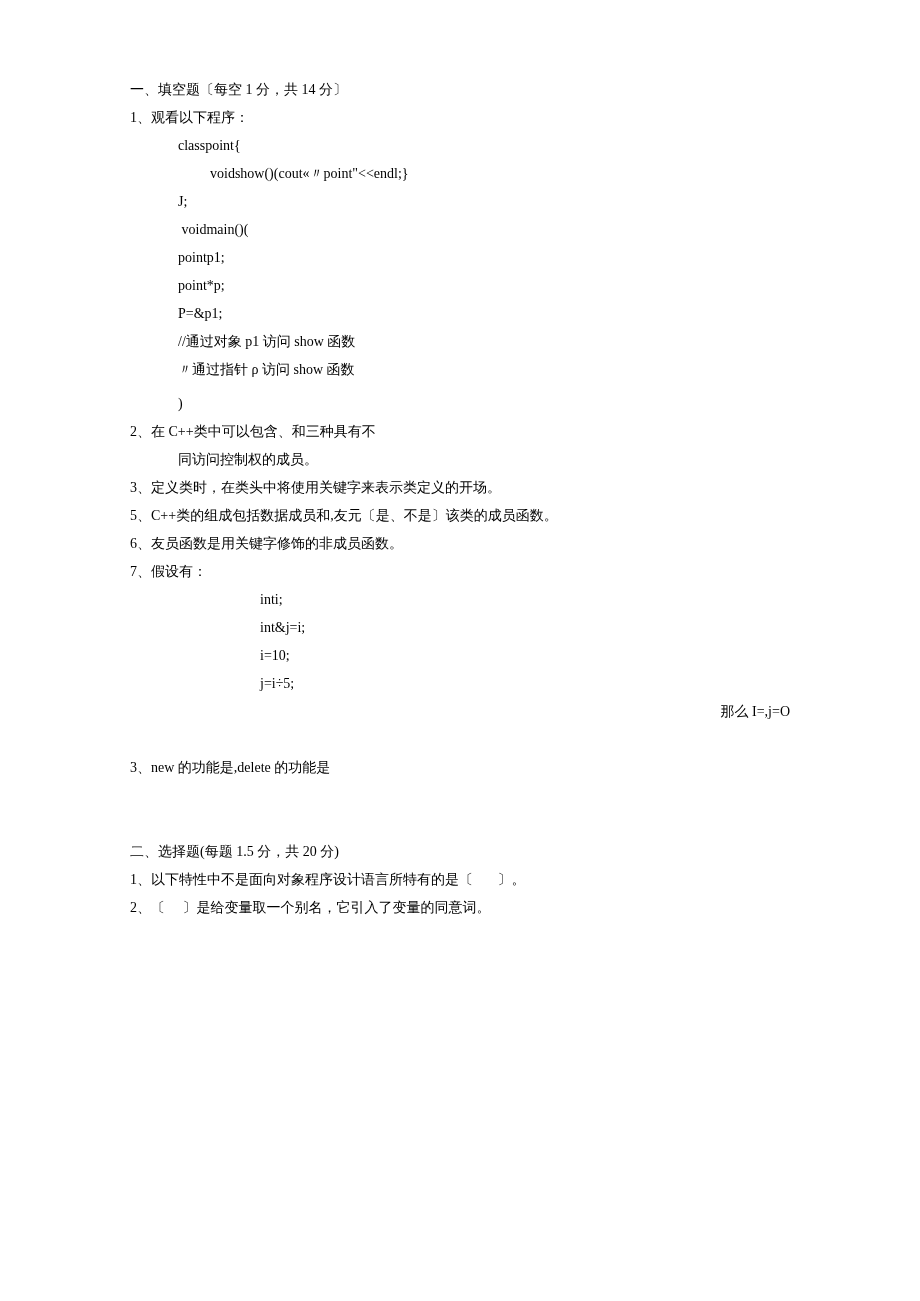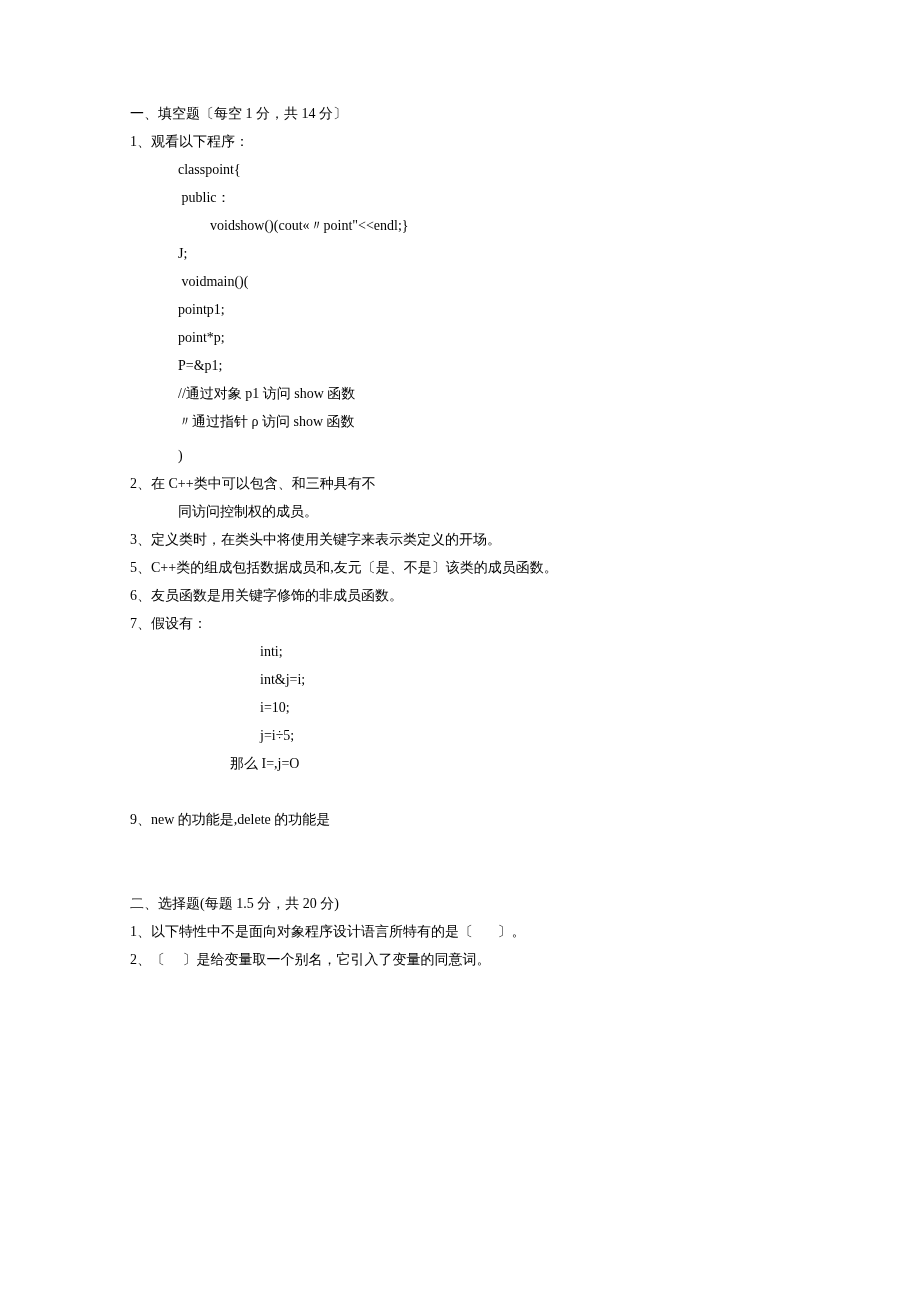--- a/index.html
+++ b/index.html
@@ -7,47 +7,46 @@
       margin: 0;
       padding: 0;
       font-family: "SimSun", "宋体", serif;
       font-size: 14px;
       color: #000;
       line-height: 2.0;
     }
     .page {
       width: 920px;
       min-height: 1301px;
-      padding: 100px 130px 60px 130px;
+      padding: 76px 130px 60px 130px;
       box-sizing: border-box;
     }
     .line {
       white-space: pre-wrap;
     }
     .section-gap {
       height: 28px;
     }
     .big-gap {
       height: 56px;
     }
     .indent-1 { padding-left: 48px; font-family: Liberation Serif, serif; }
     .indent-2 { padding-left: 80px; }
     .indent-3 { padding-left: 130px; }
-    .indent-4 { padding-left: 100px; }
+    .indent-4 { padding-left: 100px; text-align: right; }
   </style>
 </head>
 <body>
 
 <div class="page">
 
   <div class="line">一、填空题〔每空 1 分，共 14 分〕</div>
 
   <div class="line">1、观看以下程序：</div>
   <div class="line indent-1">classpoint{</div>
-  <div class="line indent-1"> public：</div>
   <div class="line indent-2">voidshow()(cout«〃point"&lt;&lt;endl;}</div>
   <div class="line indent-1">J;</div>
   <div class="line indent-1"> voidmain()(</div>
   <div class="line indent-1">pointp1;</div>
   <div class="line indent-1">point*p;</div>
   <div class="line indent-1">P=&amp;p1;</div>
   <div class="line indent-1">//通过对象 p1 访问 show 函数</div>
   <div class="line indent-1">〃通过指针 ρ 访问 show 函数</div>
   <div style="height:6px"></div>
   <div class="line indent-1">)</div>
@@ -61,21 +60,21 @@
 
   <div class="line">7、假设有：</div>
   <div class="line indent-3">inti;</div>
   <div class="line indent-3">int&amp;j=i;</div>
   <div class="line indent-3">i=10;</div>
   <div class="line indent-3">j=i÷5;</div>
   <div class="line indent-4">那么 I=,j=O</div>
 
   <div class="section-gap"></div>
 
-  <div class="line">9、new 的功能是,delete 的功能是</div>
+  <div class="line">3、new 的功能是,delete 的功能是</div>
 
   <div class="big-gap"></div>
 
   <div class="line">二、选择题(每题 1.5 分，共 20 分)</div>
   <div class="line">1、以下特性中不是面向对象程序设计语言所特有的是〔       〕。</div>
   <div class="line">2、〔     〕是给变量取一个别名，它引入了变量的同意词。</div>
 
 </div>
 
 </body></html>

